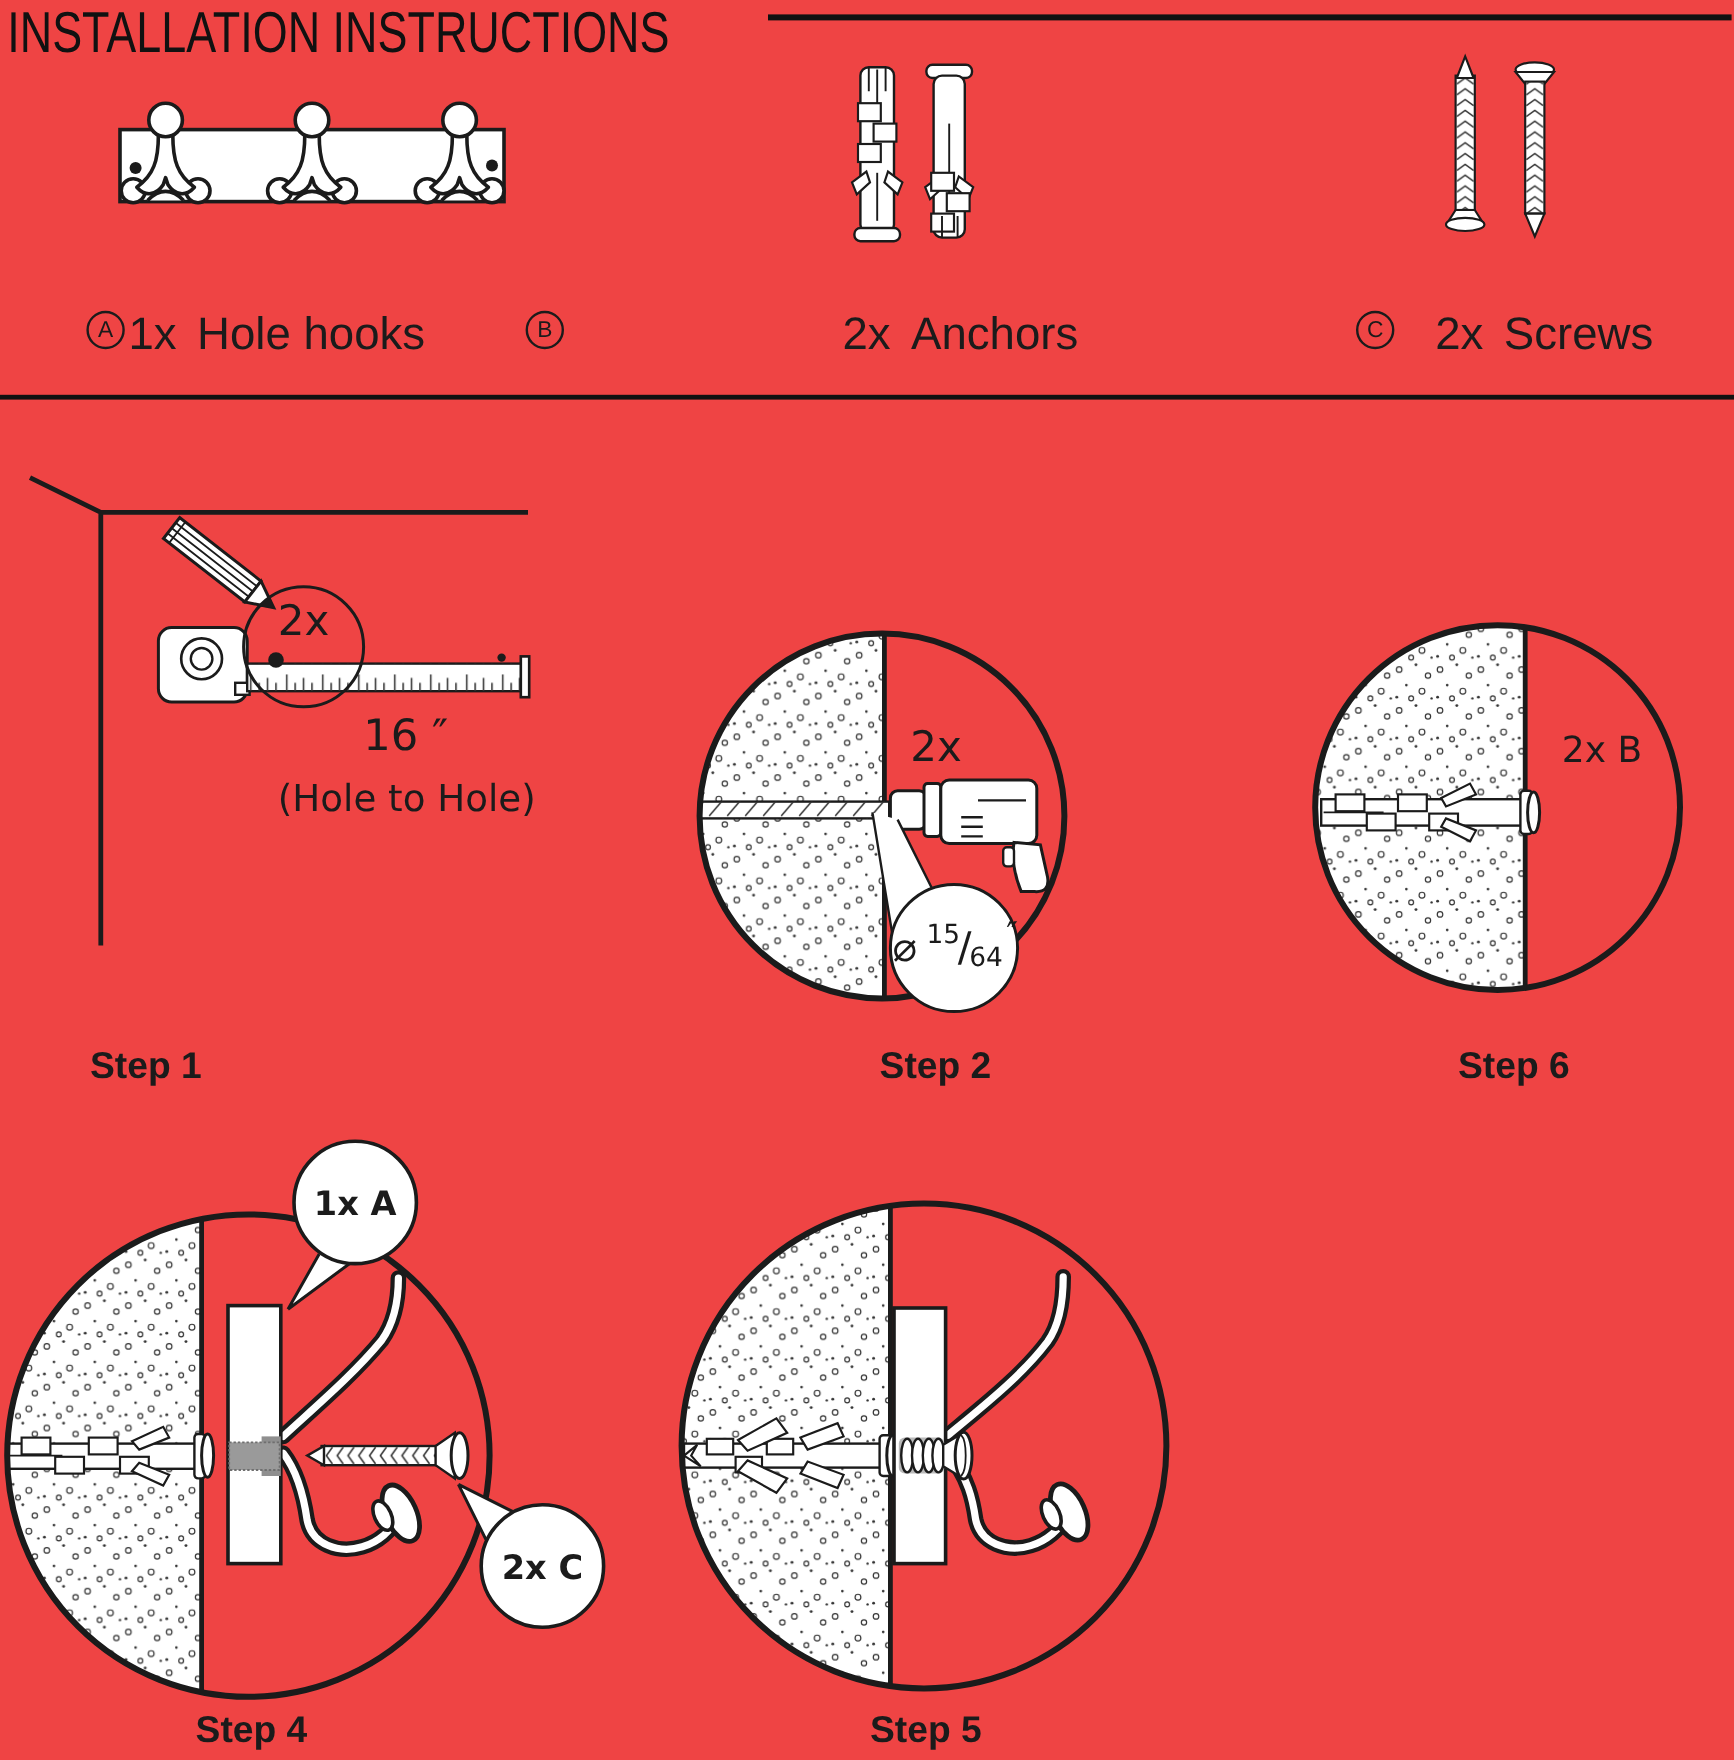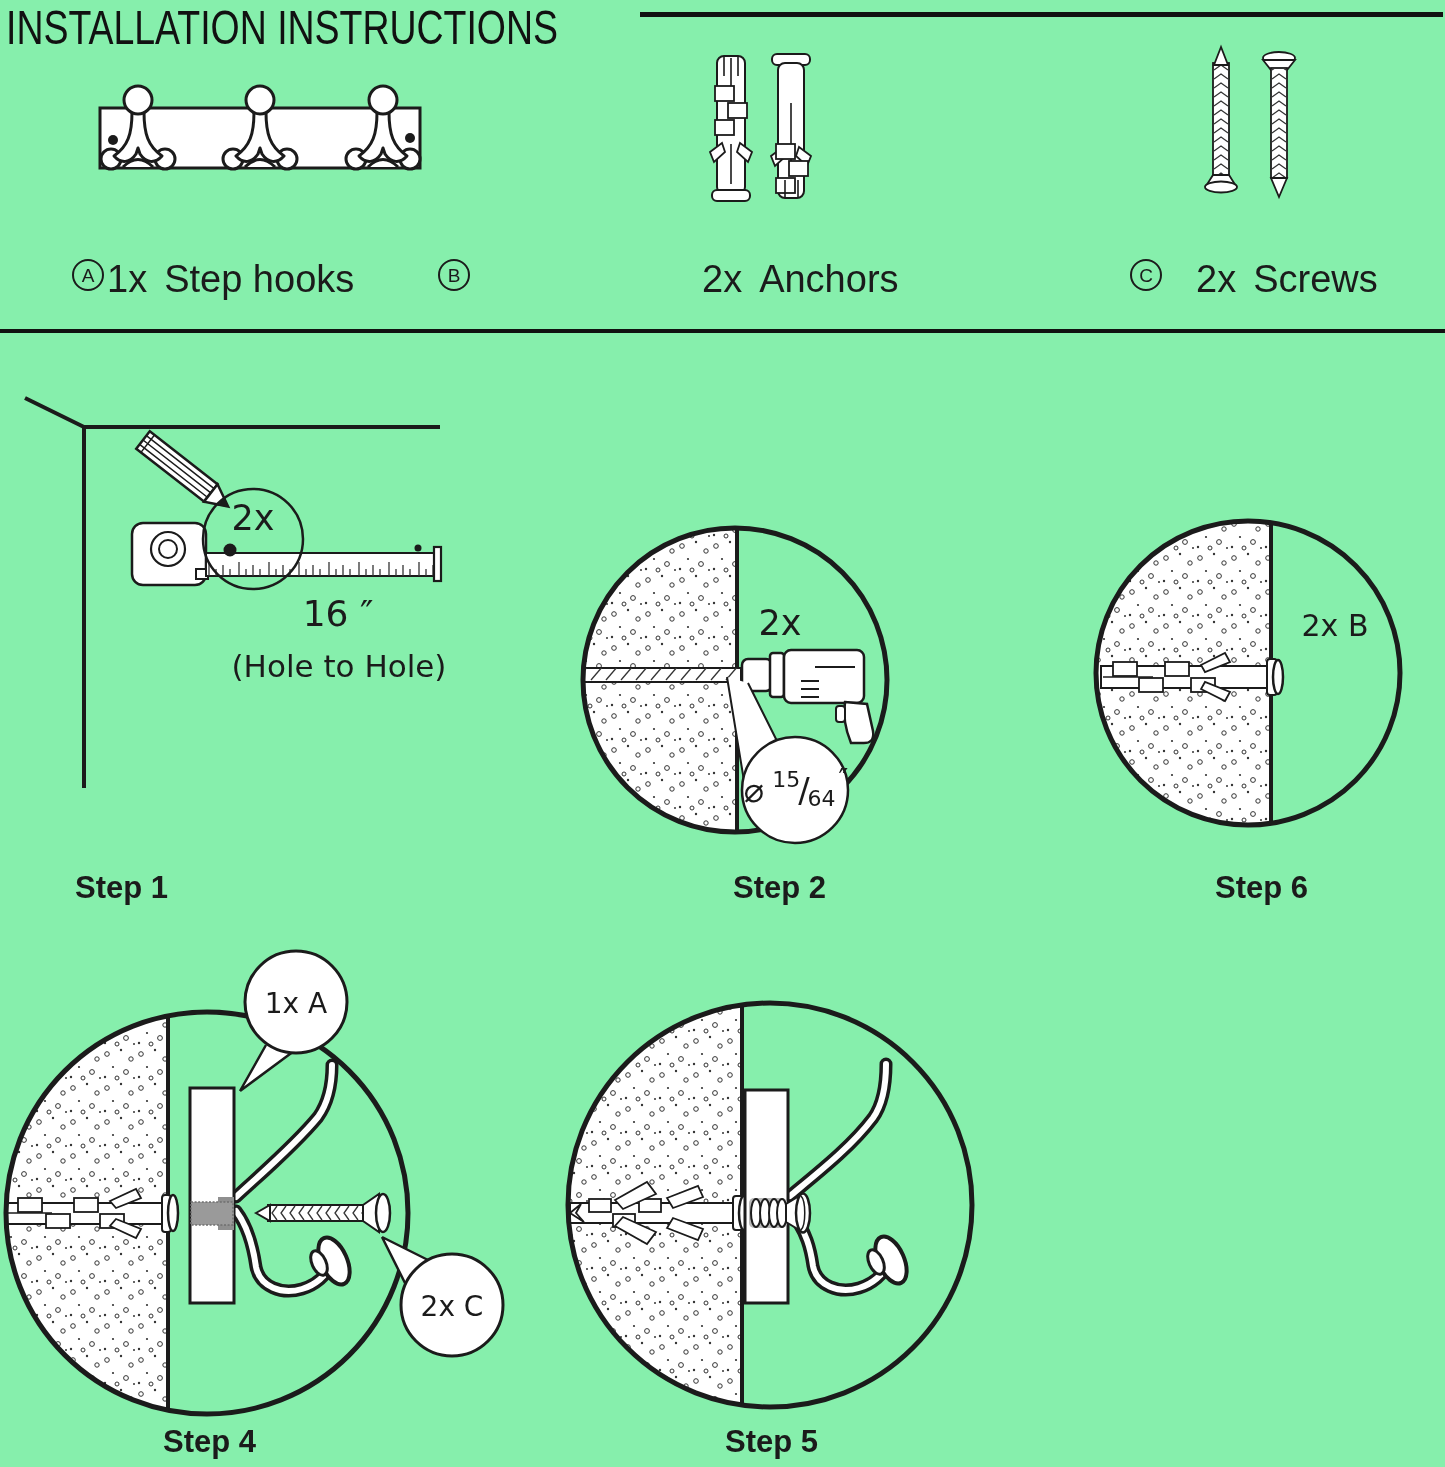--- a/index.html
+++ b/index.html
@@ -1,31 +1,31 @@
 <!DOCTYPE html>
 <html><head>
 <meta charset="utf-8">
 <style>
   html,body{margin:0;padding:0;background:#fff;}
-  #sheet{position:relative;width:1445px;height:1467px;background:#86efac;overflow:hidden;
+  #sheet{position:relative;width:1445px;height:1467px;background:#ef4444;overflow:hidden;
          font-family:"Liberation Sans",sans-serif;color:#1b1b1b;}
   .abs{position:absolute;}
   .title{left:6px;top:0px;font-size:48px;font-weight:400;letter-spacing:0px;
          transform:scaleX(0.78);transform-origin:left top;white-space:nowrap;color:#111;}
   .rule{background:#111;}
   .part-badge{width:28px;height:28px;border:2px solid #1b1b1b;border-radius:50%;
               display:flex;align-items:center;justify-content:center;
               font-size:19px;line-height:1;}
   .part-text{font-size:38px;white-space:nowrap;display:flex;}
   .part-text .qty{margin-right:17px;}
   .note{font-family:"DejaVu Sans","Liberation Sans",sans-serif;white-space:nowrap;}
   .ctr{transform:translateX(-50%);}
   .ctr2{transform:translate(-50%,-50%);}
   .steplabel{font-size:31px;font-weight:bold;white-space:nowrap;text-align:center;}
-  .co-label{font-size:28px;font-weight:normal;white-space:nowrap;text-align:right;}
+  .co-label{font-size:28px;font-weight:bold;white-space:nowrap;text-align:right;}
   .dia{display:flex;align-items:center;white-space:nowrap;}
   .dia-sym{font-size:34px;margin-right:8px;}
   .dia-num{font-size:22px;position:relative;top:-11px;}
   .dia-slash{font-size:34px;margin:0 -2px;}
   .dia-den{font-size:22px;position:relative;top:8px;}
   .dia-unit{font-size:26px;position:relative;top:-11px;margin-left:3px;}
   svg{display:block;overflow:visible;}
 </style>
 </head>
 <body>
@@ -132,21 +132,21 @@
       <rect x="76" y="23" width="16" height="110" fill="url(#thvR)"></rect>
       <polygon points="76,133 92,133 84,152" fill="#fff" stroke="#1b1b1b" stroke-width="1.8"></polygon>
     </g>
   </svg>
 
   <div class="abs part-badge" style="left:72px;top:259px;">
     <span>A</span>
     </div>
   <div class="abs part-text" style="left:107px;top:258px;">
     <span class="qty">1x</span>
-    <span>Step hooks</span>
+    <span>Hole hooks</span>
     </div>
 
   <div class="abs part-badge" style="left:438px;top:259px;">
     <span>B</span>
     </div>
   <div class="abs part-text" style="left:702px;top:258px;">
     <span class="qty">2x</span>
     <span>Anchors</span>
     </div>
 

